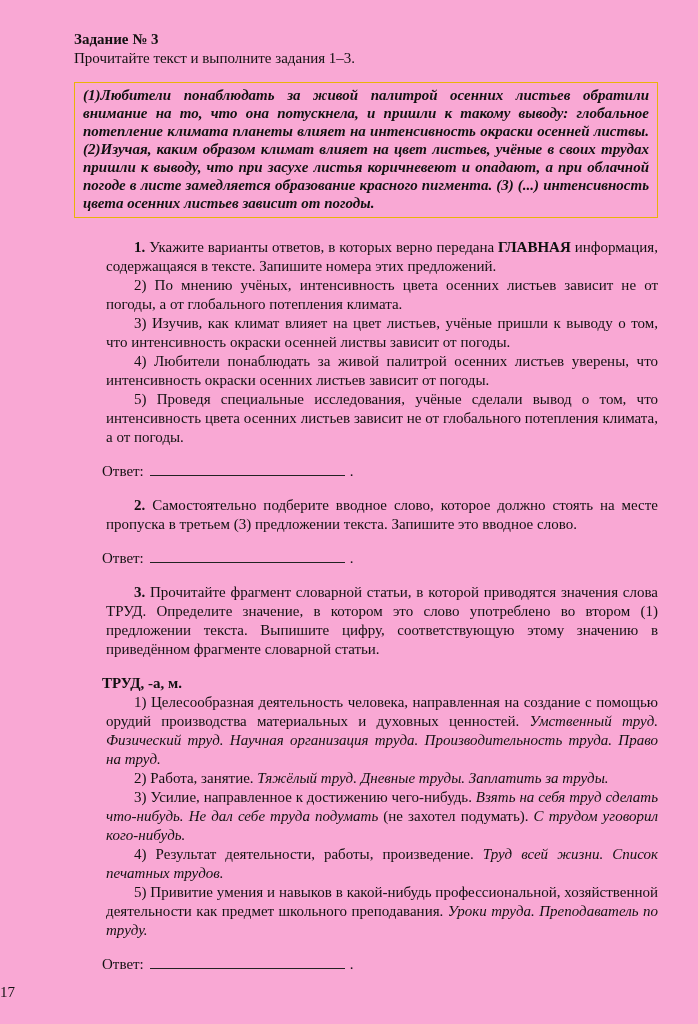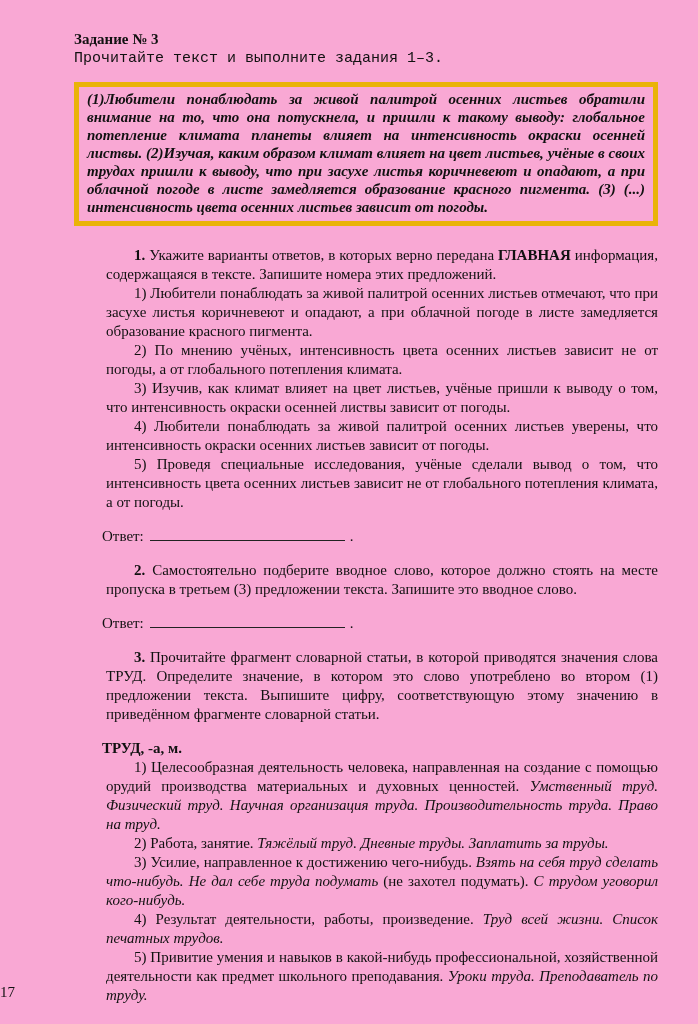--- a/index.html
+++ b/index.html
@@ -16,23 +16,23 @@
     background: #f9a8d4;
     box-sizing: border-box;
     padding: 30px 40px 40px 74px;
     overflow: hidden;
     color: #111111;
     font-size: 15px;
     line-height: 19px;
   }
   p { margin: 0; }
   .title { font-weight: bold; }
-  .instruction { margin-bottom: 14px; font-family: Liberation Mono, monospace; }
+  .instruction { margin-bottom: 14px; }
   .passage-box {
-    border: 5px solid #eab308;
+    border: 1px solid #eab308;
     padding: 3px 8px 5px 8px;
     margin-bottom: 20px;
   }
   .passage-text {
     font-weight: bold;
     font-style: italic;
     text-align: justify;
     line-height: 18px;
   }
   .para {
@@ -74,21 +74,20 @@
 
   <p class="title">Задание № 3</p>
   <p class="instruction">Прочитайте текст и выполните задания 1–3.</p>
 
   <div class="passage-box">
     <p class="passage-text">(1)Любители понаблюдать за живой палитрой осенних листьев обратили внимание на то, что она потускнела, и пришли к такому выводу: глобальное потепление климата планеты влияет на интенсивность окраски осенней листвы. (2)Изучая, каким образом климат влияет на цвет листьев, учёные в своих трудах пришли к выводу, что при засухе листья коричневеют и опадают, а при облачной погоде в листе замедляется образование красного пигмента. (3) (...) интенсивность цвета осенних листьев зависит от погоды.</p>
   </div>
 
   <p class="para q-head"><span class="bold">1.</span><span> Укажите варианты ответов, в которых верно передана </span><span class="bold">ГЛАВНАЯ</span><span> информация, содержащаяся в тексте. Запишите номера этих предложений.</span></p>
 
-  <p class="para">1) Любители понаблюдать за живой палитрой осенних листьев отмечают, что при засухе листья коричневеют и опадают, а при облачной погоде в листе замедляется образование красного пигмента.</p>
   <p class="para">2) По мнению учёных, интенсивность цвета осенних листьев зависит не от погоды, а от глобального потепления климата.</p>
   <p class="para">3) Изучив, как климат влияет на цвет листьев, учёные пришли к выводу о том, что интенсивность окраски осенней листвы зависит от погоды.</p>
   <p class="para">4) Любители понаблюдать за живой палитрой осенних листьев уверены, что интенсивность окраски осенних листьев зависит от погоды.</p>
   <p class="para">5) Проведя специальные исследования, учёные сделали вывод о том, что интенсивность цвета осенних листьев зависит не от глобального потепления климата, а от погоды.</p>
 
   <p class="answer-row"><span>Ответ:</span><span class="answer-line"></span><span>.</span></p>
 
   <p class="para q-head"><span class="bold">2.</span><span> Самостоятельно подберите вводное слово, которое должно стоять на месте пропуска в третьем (3) предложении текста. Запишите это вводное слово.</span></p>
 
   <p class="answer-row"><span>Ответ:</span><span class="answer-line"></span><span>.</span></p>

